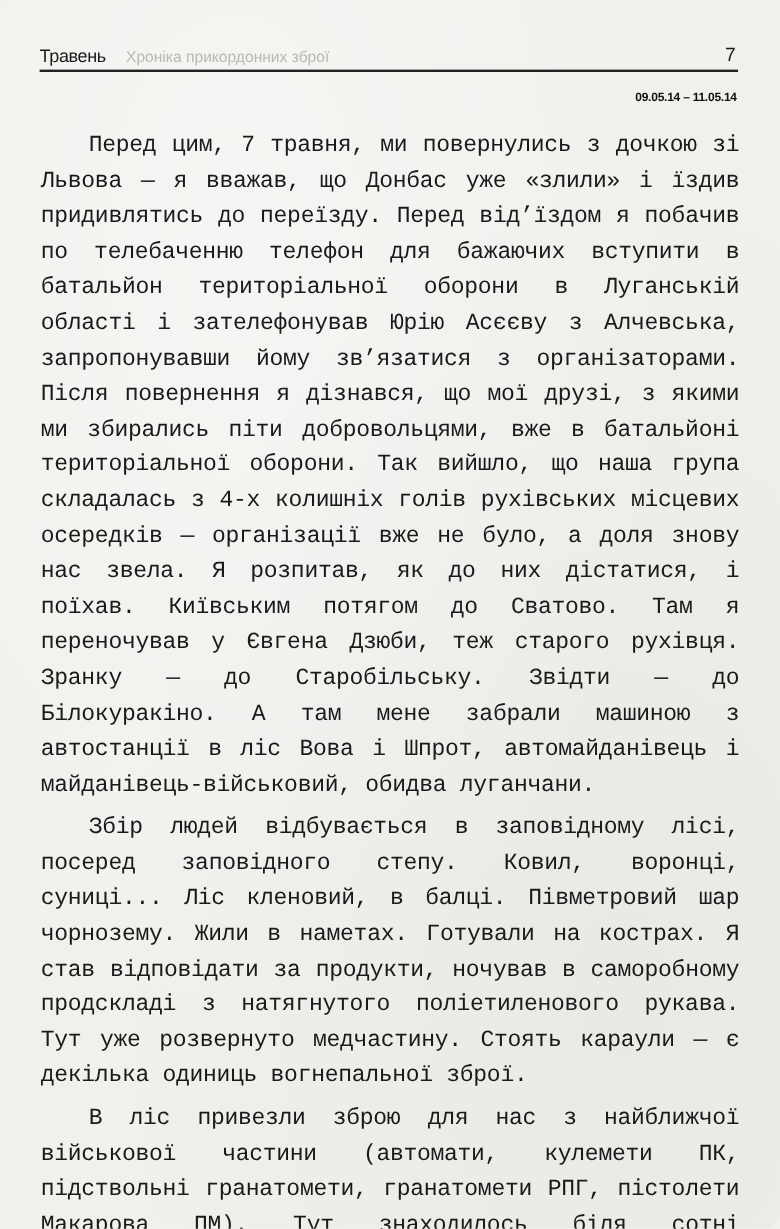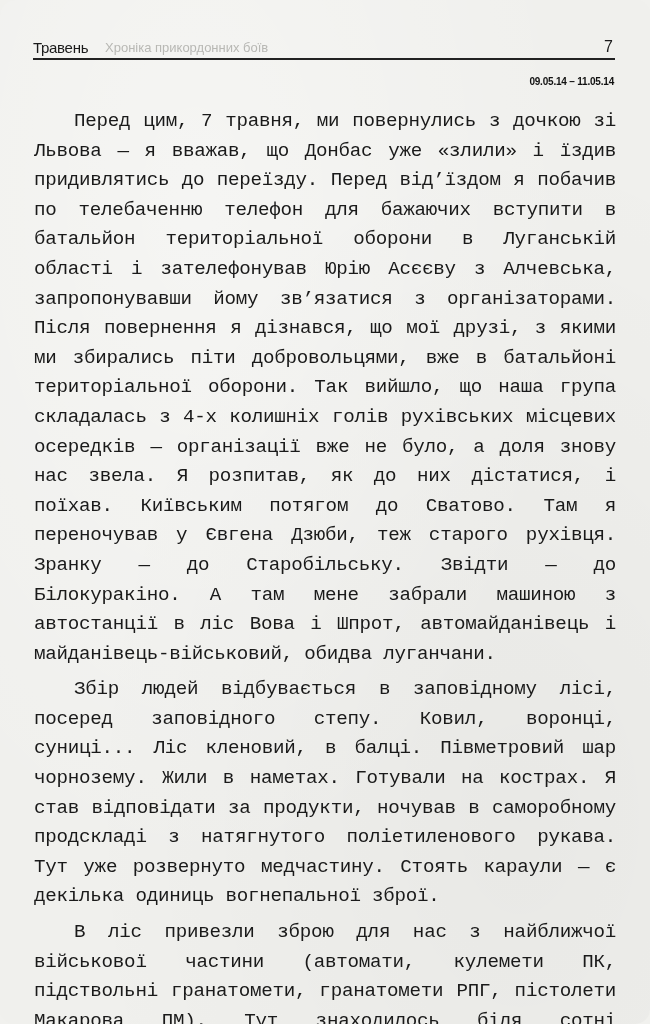--- a/index.html
+++ b/index.html
@@ -87,21 +87,21 @@
     margin-bottom: 17px;
   }
 </style>
 </head>
 <body>
 
 <div class="page">
 
   <div class="header">
     <span class="section">Травень</span>
-    <span class="ghost">Хроніка прикордонних боїв</span>
+    <span class="ghost">Хроніка прикордонних зброї</span>
     <span class="pagenum">7</span>
   </div>
 
   <div class="date-range">09.05.14 – 11.05.14</div>
 
   <div class="body-text">
     <p>Перед цим, 7 травня, ми повернулись з дочкою зі Львова — я вважав, що Донбас уже «злили» і їздив придивлятись до переїзду. Перед від’їздом я побачив по телебаченню телефон для бажаючих вступити в батальйон територіальної оборони в Луганській області і зателефонував Юрію Асєєву з Алчевська, запропонувавши йому зв’язатися з організаторами. Після повернення я дізнався, що мої друзі, з якими ми збирались піти добровольцями, вже в батальйоні територіальної оборони. Так вийшло, що наша група складалась з 4-х колишніх голів рухівських місцевих осередків — організації вже не було, а доля знову нас звела. Я розпитав, як до них дістатися, і поїхав. Київським потягом до Сватово. Там я переночував у Євгена Дзюби, теж старого рухівця. Зранку — до Старобільську. Звідти — до Білокуракіно. А там мене забрали машиною з автостанції в ліс Вова і Шпрот, автомайданівець і майданівець-військовий, обидва луганчани.</p>
     <p>Збір людей відбувається в заповідному лісі, посеред заповідного степу. Ковил, воронці, суниці... Ліс кленовий, в балці. Півметровий шар чорнозему. Жили в наметах. Готували на кострах. Я став відповідати за продукти, ночував в саморобному продскладі з натягнутого поліетиленового рукава. Тут уже розвернуто медчастину. Стоять караули — є декілька одиниць вогнепальної зброї.</p>
     <p>В ліс привезли зброю для нас з найближчої військової частини (автомати, кулемети ПК, підствольні гранатомети, гранатомети РПГ, пістолети Макарова ПМ). Тут знаходилось біля сотні добровольців. Кажуть, до кордону з Росією 7 км. Крім найближчої військової частини в Білокуракінському районі є ще одна військова частина в Міловському районі. Обидві мають по 200 військових. Це всі війсь-</p>
   </div>

